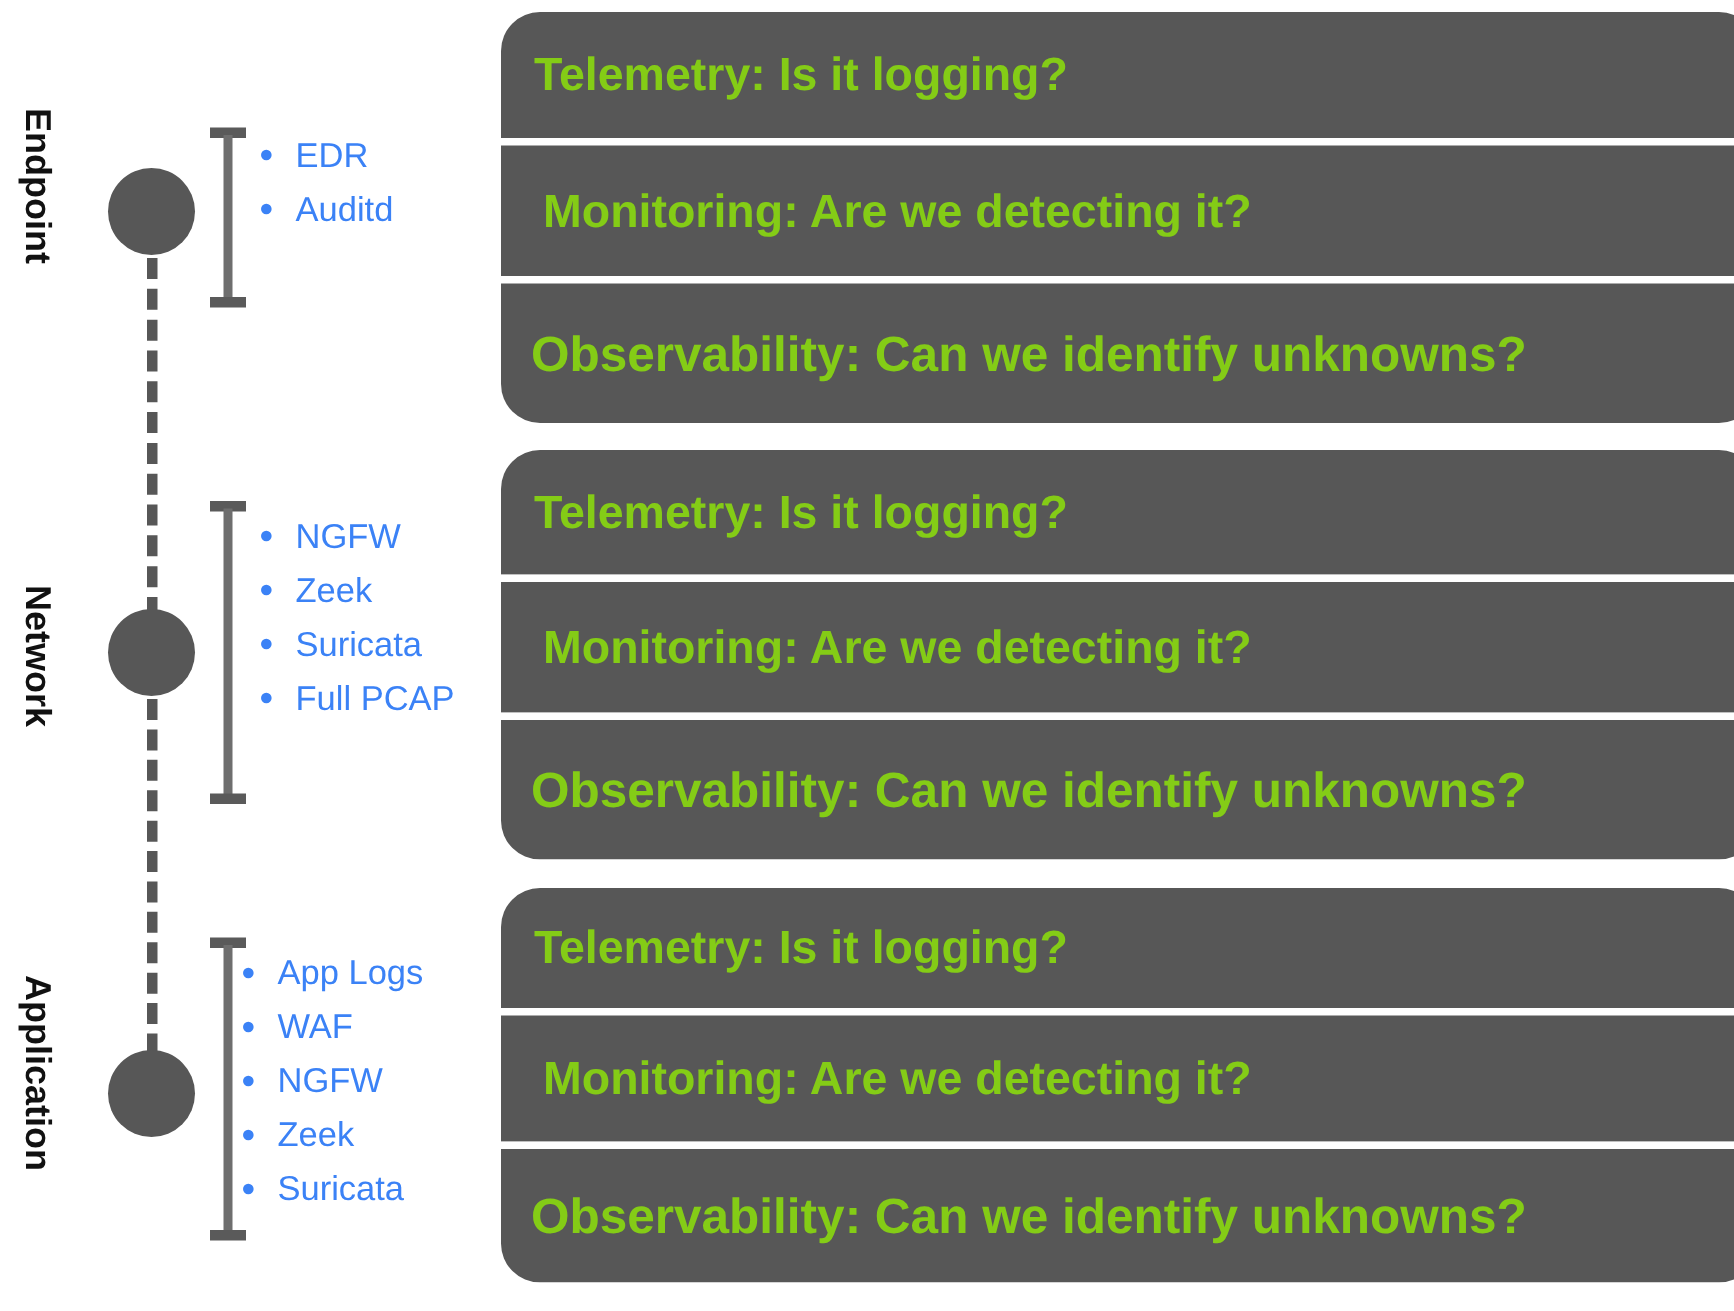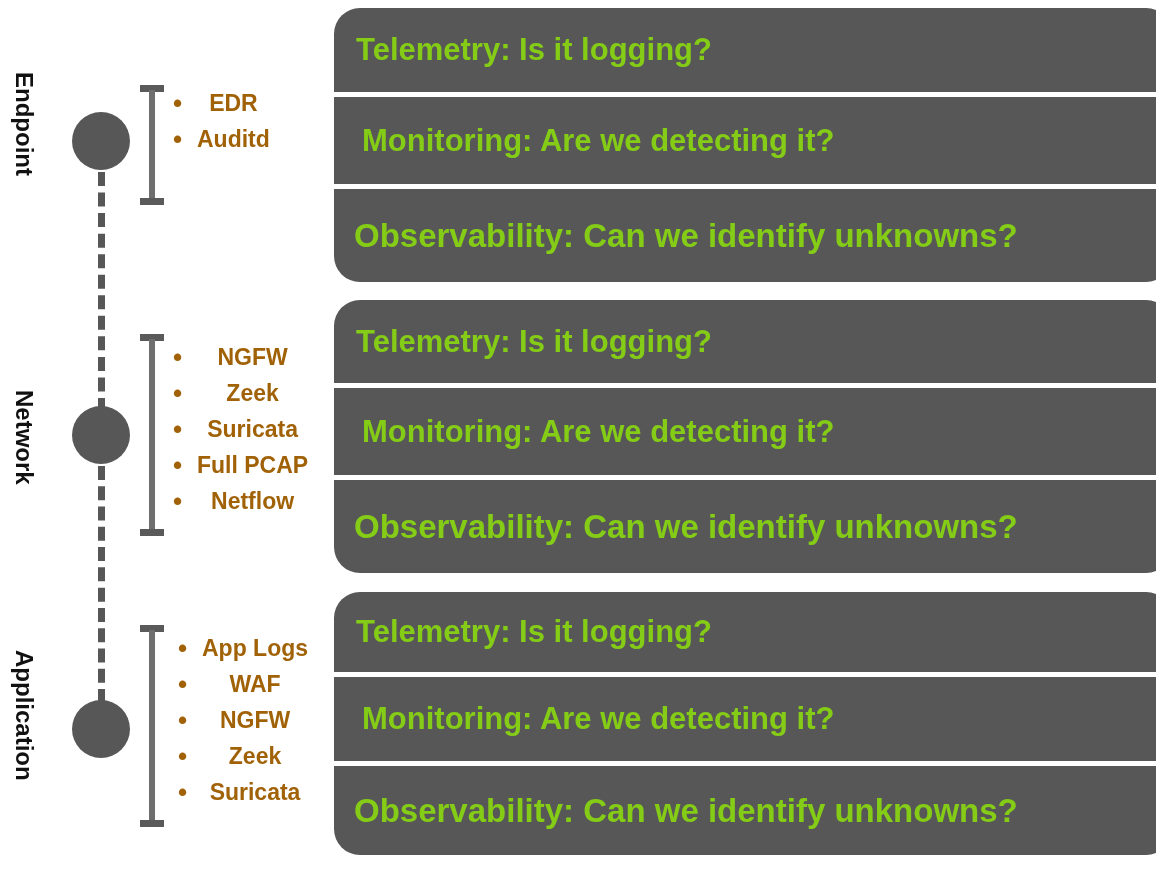--- a/index.html
+++ b/index.html
@@ -64,28 +64,27 @@
   .bracket .cap.bottom { bottom: 0; }
 
   
   .tool-list {
     position: absolute;
     list-style: none;
     margin: 0;
     padding: 0;
   }
   .tool-list li {
-    font-weight: bold;
+    font-weight: normal;
     font-size: 23px;
-    color: #a16207;
+    color: #3b82f6;
     line-height: 36px;
     white-space: nowrap;
     position: relative;
     padding-left: 24px;
-    text-align: center;
   }
   .tool-list li::before {
     content: "\2022";
     position: absolute;
     left: 0;
     top: 0;
     font-size: 26px;
     line-height: 36px;
   }
 
@@ -154,21 +153,20 @@
     <div class="cap top"></div>
     <div class="stem"></div>
     <div class="cap bottom"></div>
   </div>
 
   <ul class="tool-list" style="left:173px; top:339px;">
     <li>NGFW</li>
     <li>Zeek</li>
     <li>Suricata</li>
     <li>Full PCAP</li>
-    <li>Netflow</li>
   </ul>
 
   <div class="panel-group" style="top:300px; height:273px;">
     <div class="panel-row" style="height:83px;">
       <span class="panel-text" style="font-size:31px; margin-left:22px;">Telemetry: Is it logging?</span>
     </div>
     <div class="panel-row" style="height:87px;">
       <span class="panel-text" style="font-size:31px; margin-left:28px;">Monitoring: Are we detecting it?</span>
     </div>
     <div class="panel-row" style="height:93px;">
@@ -178,21 +176,21 @@
 
   <div class="node-dot" style="left:72px; top:700px;"></div>
   <div class="spine-label" style="left:38px; top:650px; transform: rotate(90deg);">Application</div>
 
   <div class="bracket" style="left:140px; top:625px; width:24px; height:202px;">
     <div class="cap top"></div>
     <div class="stem"></div>
     <div class="cap bottom"></div>
   </div>
 
-  <ul class="tool-list" style="left:178px; top:630px;">
+  <ul class="tool-list" style="left:161px; top:630px;">
     <li>App Logs</li>
     <li>WAF</li>
     <li>NGFW</li>
     <li>Zeek</li>
     <li>Suricata</li>
   </ul>
 
   <div class="panel-group" style="top:592px; height:263px;">
     <div class="panel-row" style="height:80px;">
       <span class="panel-text" style="font-size:31px; margin-left:22px;">Telemetry: Is it logging?</span>

